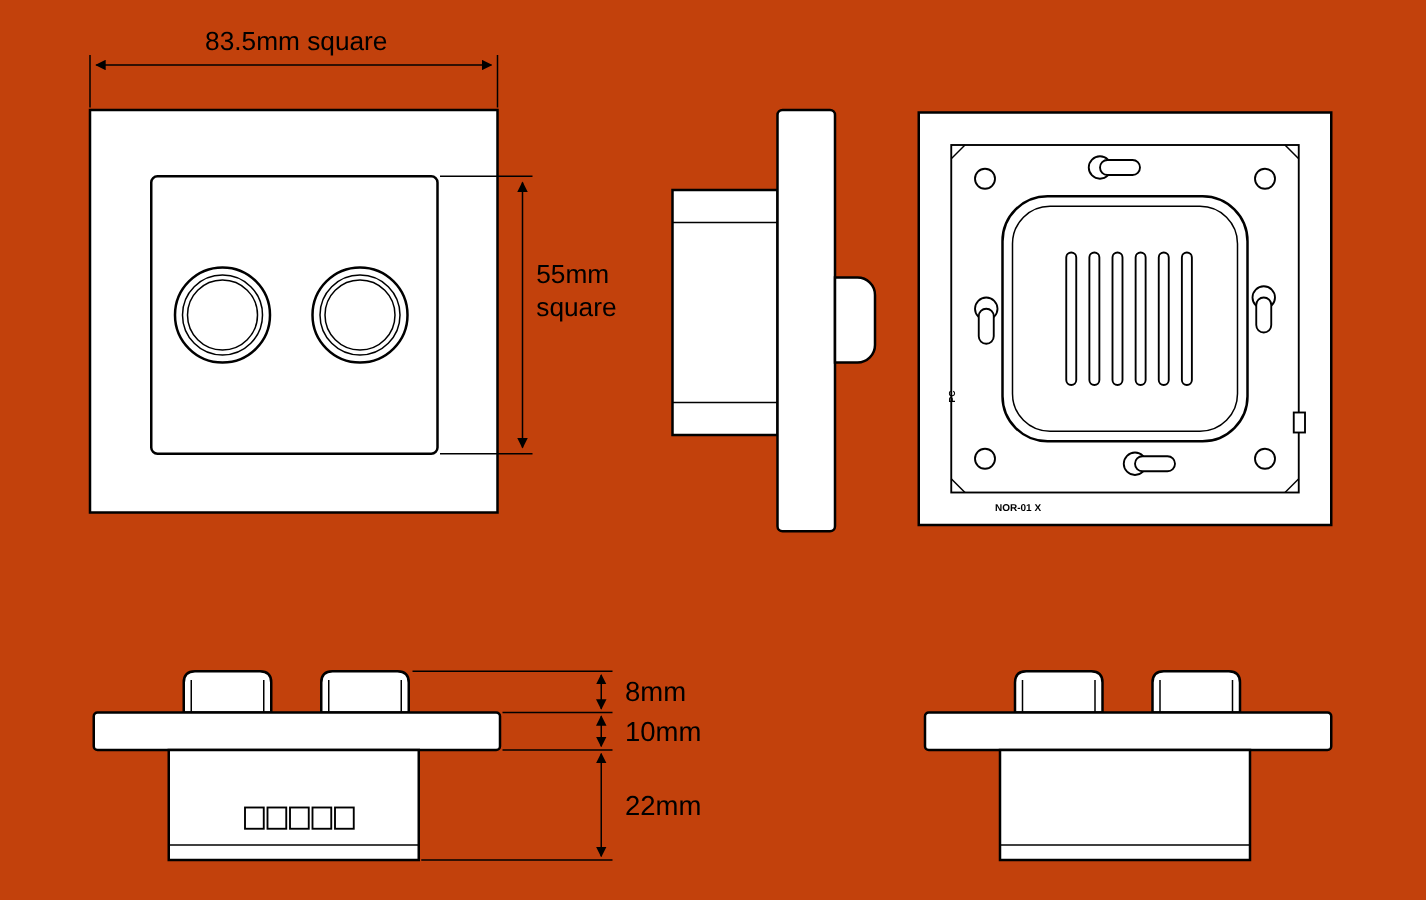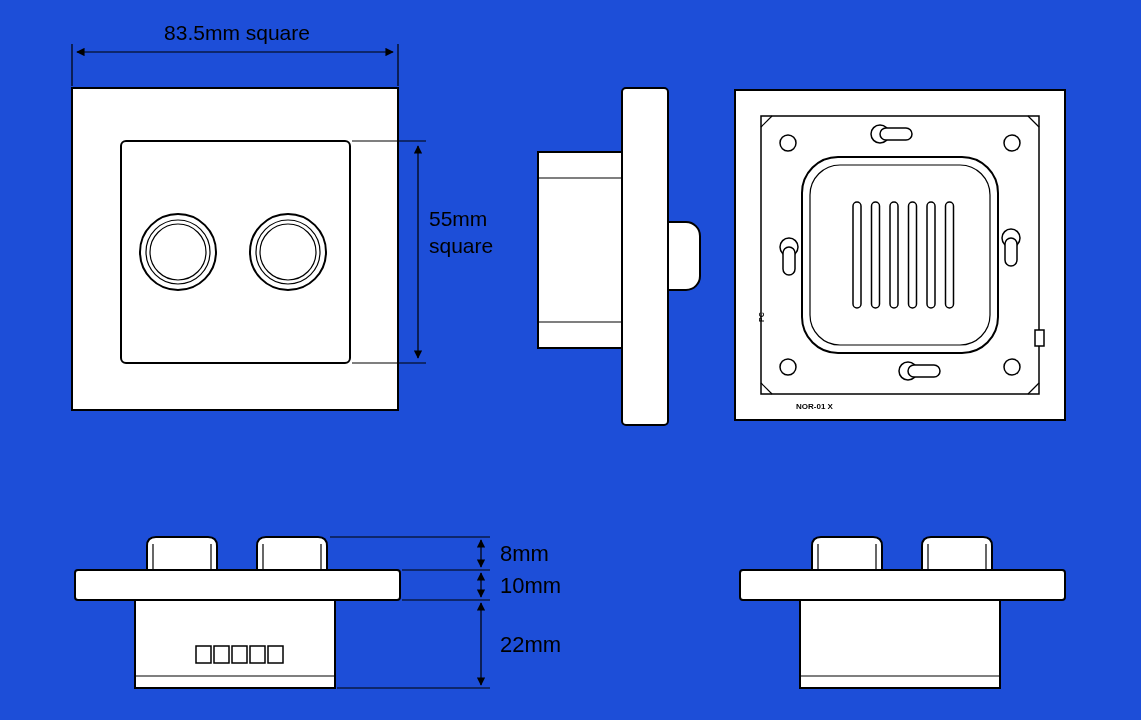--- a/index.html
+++ b/index.html
@@ -1,16 +1,16 @@
 <!DOCTYPE html>
 <html><head>
 <meta charset="utf-8">
 <style>
   html,body { margin:0; padding:0; background:#ffffff; }
-  .stage { position:relative; width:1141px; height:720px; background:#1d4ed8; overflow:hidden; }
+  .stage { position:relative; width:1141px; height:720px; background:#c2410c; overflow:hidden; }
   svg { display:block; }
   .s2  { fill:#ffffff; stroke:#000000; stroke-width:2; }
   .s15 { fill:#ffffff; stroke:#000000; stroke-width:1.5; }
   .s1  { fill:none;   stroke:#000000; stroke-width:1.2; }
   .dim { fill:none;   stroke:#000000; stroke-width:1.2; }
   text { font-family:"Liberation Sans", sans-serif; fill:#000000; }
   .lbl  { font-size:21px; }
   .lbl2 { font-size:22px; }
   .tiny { font-size:8px; font-weight:700; }
   .tiny2{ font-size:7px; font-weight:700; }

